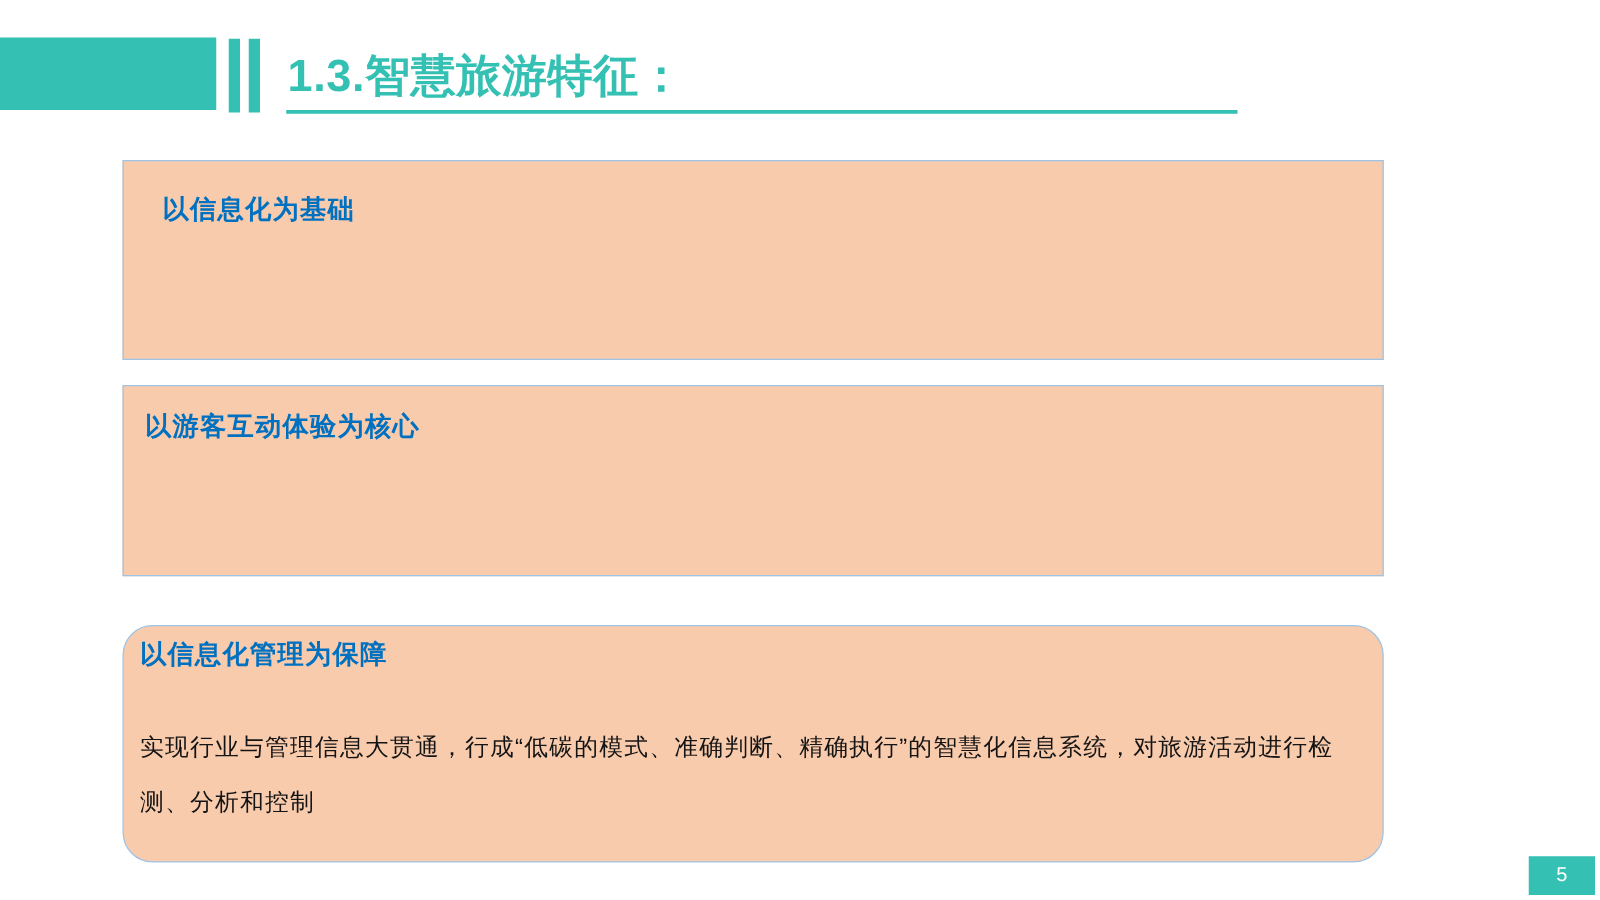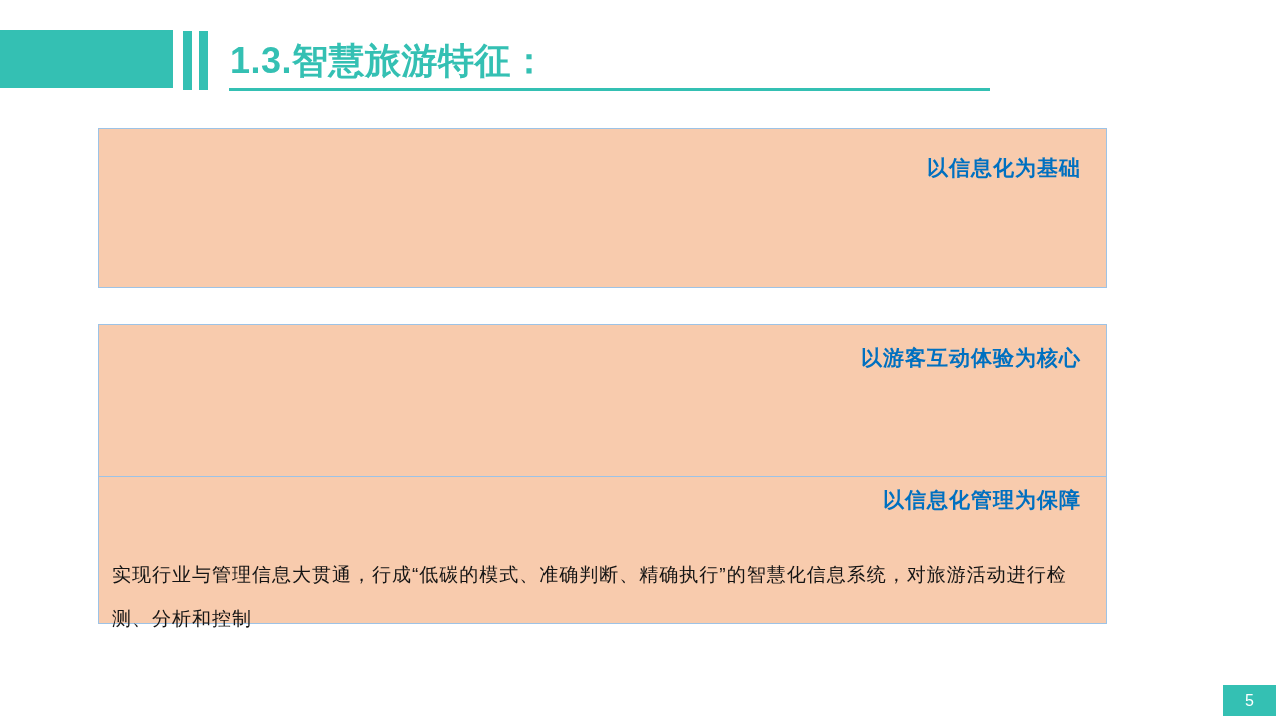--- a/index.html
+++ b/index.html
@@ -59,31 +59,30 @@
   
   .content-box {
     position: absolute;
     left: 98px;
     width: 1009px;
     box-sizing: border-box;
     background: #F8CBAD;
     border: 1.5px solid #9DC3E6;
   }
   .box-1 { top: 128px; height: 160px; padding: 26px 25px 0 31px; }
-  .box-2 { top: 324px; height: 153px; padding: 20px 25px 0 17px; }
-  .box-3 { top: 476px; height: 148px; padding: 10px 25px 0 13px; }
+  .box-2 { top: 308px; height: 153px; padding: 20px 25px 0 17px; }
+  .box-3 { top: 500px; height: 190px; padding: 10px 25px 0 13px; border-radius: 24px; }
 
   .box-heading {
     margin: 0;
     font-size: 21px;
     line-height: 26px;
     font-weight: bold;
     color: #0070C0;
     letter-spacing: 1px;
-    text-align: right;
   }
   .box-body {
     margin: 36px 0 0 0;
     font-size: 19px;
     line-height: 30px;
     color: #141414;
     letter-spacing: 1px;
   }
   .box-3 .box-body {
     margin-top: 40px;

